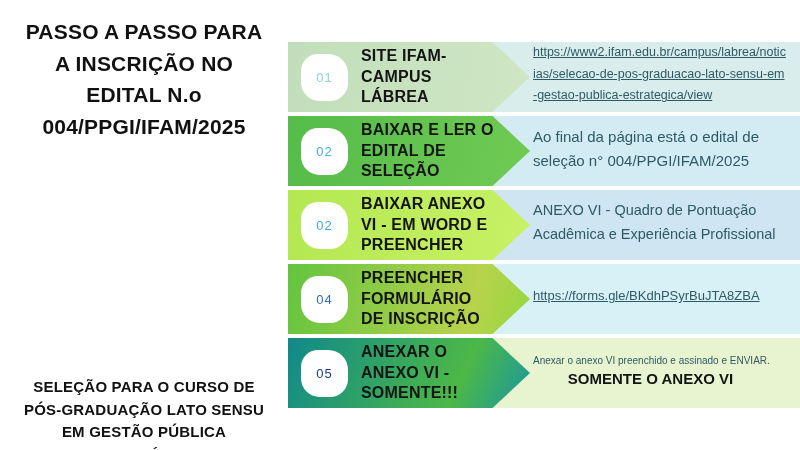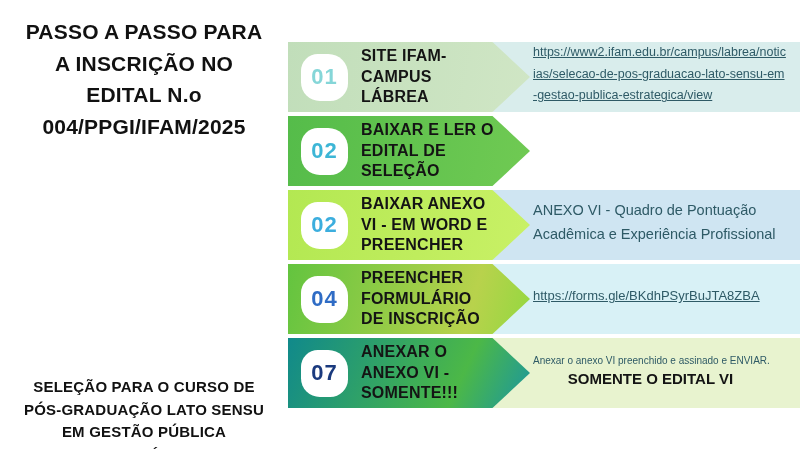--- a/index.html
+++ b/index.html
@@ -59,21 +59,21 @@
     clip-path: polygon(0 0, 84.5% 0, 100% 50%, 84.5% 100%, 0 100%);
     background: var(--banner, #7cc95a);
     display: flex; align-items: center; padding-left: 13px; z-index: 2;
   }
   .badge {
     width: 47px; height: 47px; background: #ffffff; flex-shrink: 0;
     border-radius: 36% 42% 38% 40%;
     display: flex; align-items: center; justify-content: center;
     margin-right: 13px;
   }
-  .badge-num { font-size: 22px; font-weight: 700; color: var(--num, #3aaede); letter-spacing: 1px; }
+  .badge-num { font-size: 13px; font-weight: 400; color: var(--num, #3aaede); letter-spacing: 1px; }
   .step-label {
     font-size: 16px; font-weight: 700; color: #141414;
     line-height: 1.3; letter-spacing: 0.2px; width: 136px; text-transform: uppercase;
   }
 </style>
 </head>
 <body>
 
 <div class="canvas">
 
@@ -91,20 +91,24 @@
       </div>
       <div class="arrow">
         <span class="badge">
           <span class="badge-num">01</span>
         </span>
         <span class="step-label">SITE IFAM-CAMPUS LÁBREA</span>
       </div>
     </div>
 
     <div class="step" style="--banner: linear-gradient(100deg, #55bc4a, #70ca53); --panel: #d3ecf4; --num: #3db6d6;">
+      <div class="panel">
+        <p class="desc">Ao final da página está o edital de seleção n° 004/PPGI/IFAM/2025</p>
+        <p class="desc-em"></p>
+      </div>
       <div class="arrow">
         <span class="badge">
           <span class="badge-num">02</span>
         </span>
         <span class="step-label">BAIXAR E LER O EDITAL DE SELEÇÃO</span>
       </div>
     </div>
 
     <div class="step" style="--banner: linear-gradient(100deg, #b3e852, #c9f166); --panel: #cfe5f2; --num: #3caede;">
       <div class="panel">
@@ -128,24 +132,24 @@
         <span class="badge">
           <span class="badge-num">04</span>
         </span>
         <span class="step-label">PREENCHER FORMULÁRIO DE INSCRIÇÃO</span>
       </div>
     </div>
 
     <div class="step" style="--banner: linear-gradient(115deg, #10898b, #4cb847 70%, #1b96a0); --panel: #e8f3cf; --num: #1a3a7e;">
       <div class="panel">
         <p class="desc">Anexar o anexo VI preenchido e assinado e ENVIAR.</p>
-        <p class="desc-em">SOMENTE O EDITAL VI</p>
+        <p class="desc-em">SOMENTE O ANEXO VI</p>
       </div>
       <div class="arrow">
         <span class="badge">
-          <span class="badge-num">07</span>
+          <span class="badge-num">05</span>
         </span>
         <span class="step-label">ANEXAR O ANEXO VI - SOMENTE!!!</span>
       </div>
     </div>
 
   </section>
 </div>
 
 </body></html>

